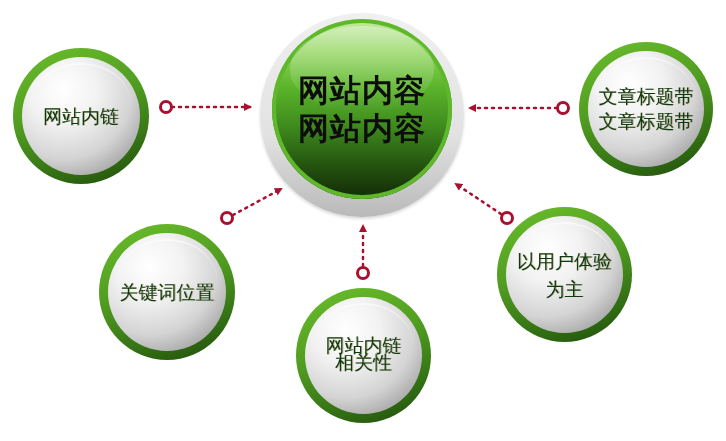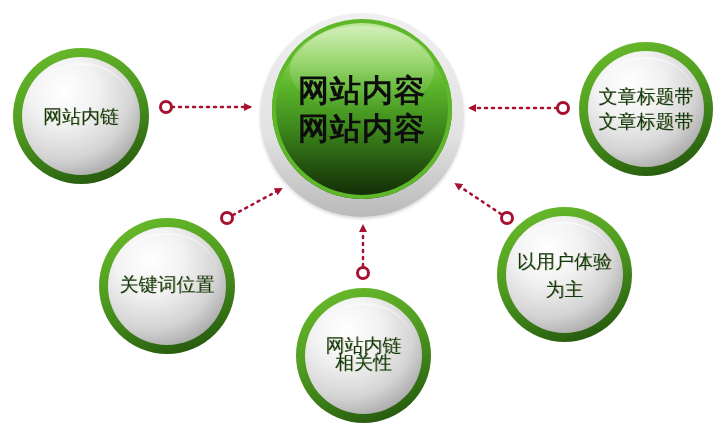--- a/index.html
+++ b/index.html
@@ -90,21 +90,21 @@
 
   <div class="node" style="left:579px; top:42px; width:134px; height:134px;text-decoration:underline;">
     <div class="node-inner">
       <div class="node-text">
         <div>文章标题带</div>
         <div>文章标题带</div>
       </div>
     </div>
   </div>
 
-  <div class="node" style="left:99px; top:218px; width:136px; height:136px;font-family:Liberation Mono, monospace;">
+  <div class="node" style="left:99px; top:224px; width:136px; height:136px;">
     <div class="node-inner">
       <div class="node-text">
         <div>关键词位置</div>
       </div>
     </div>
   </div>
 
   <div class="node" style="left:497px; top:207px; width:135px; height:135px;">
     <div class="node-inner">
       <div class="node-text" style="line-height:28px;">

